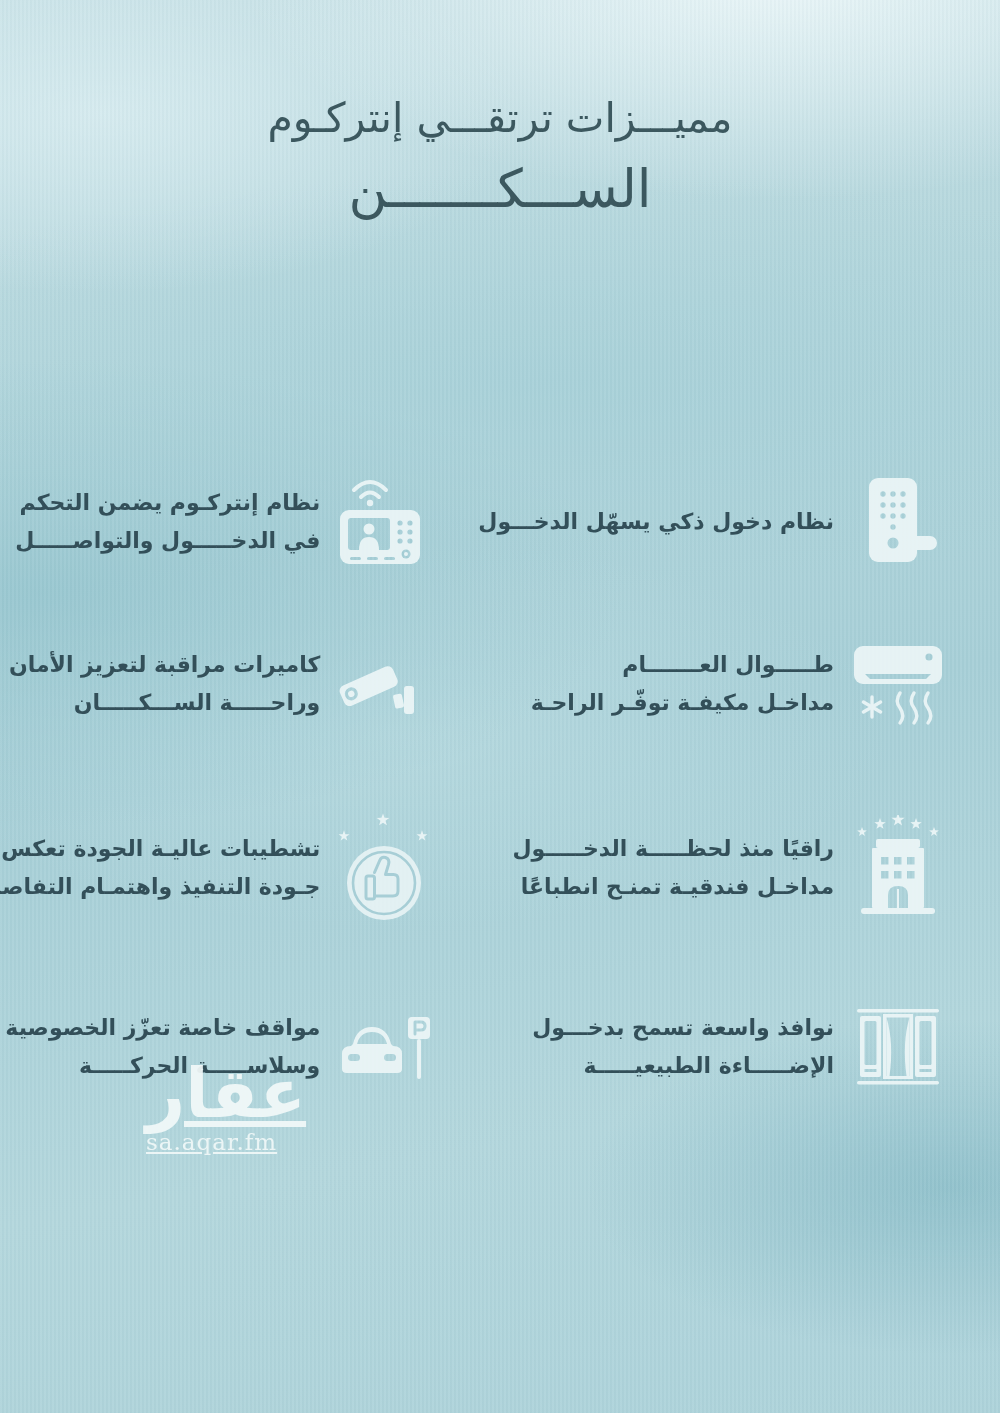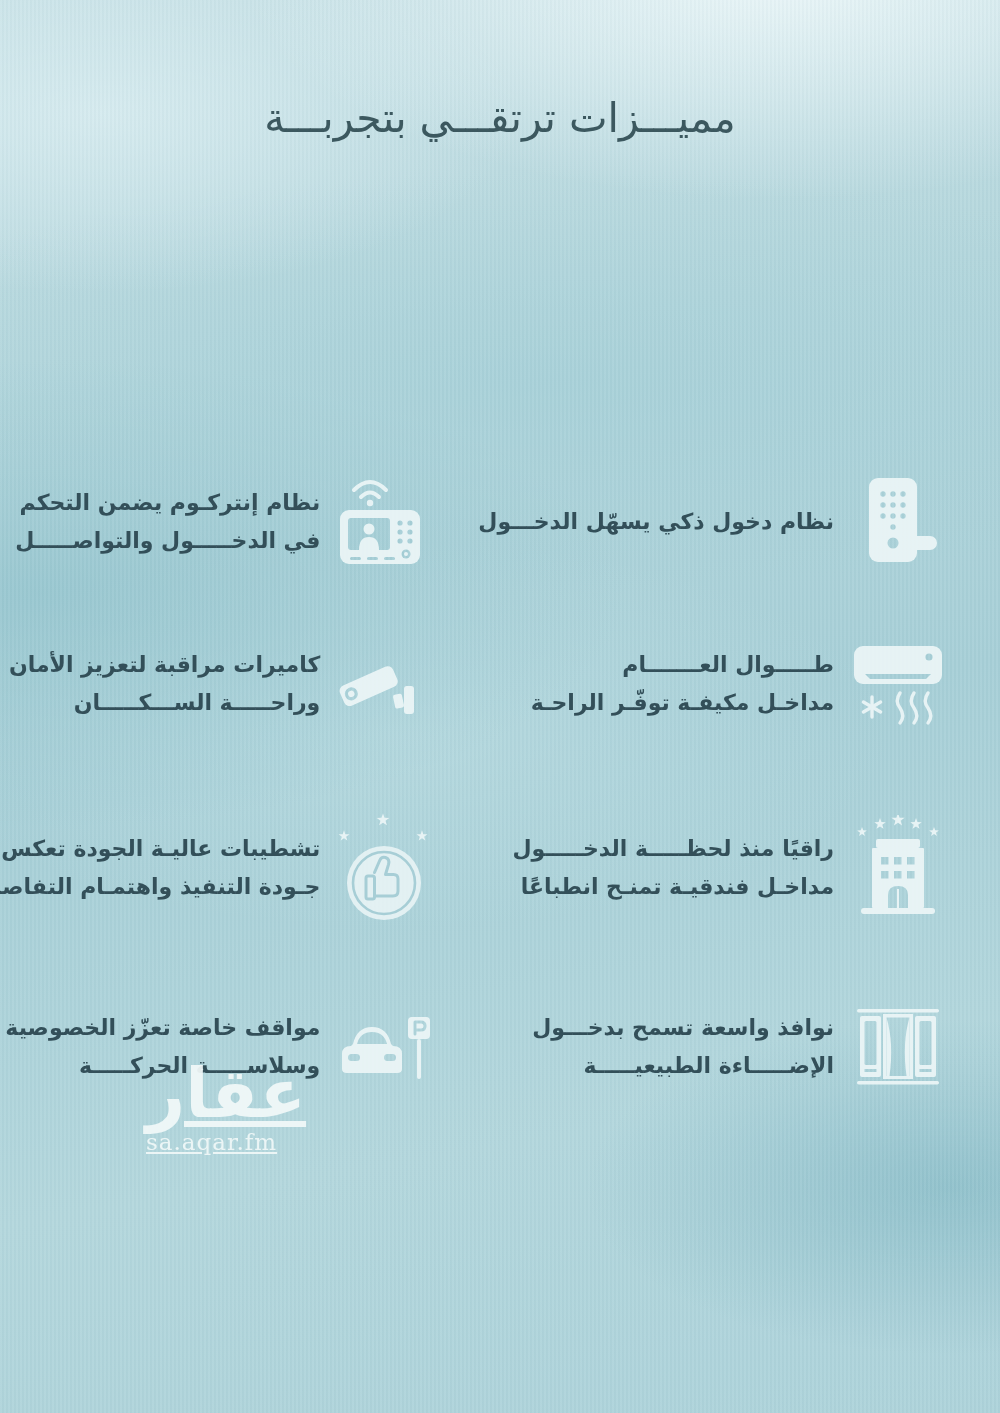--- a/index.html
+++ b/index.html
@@ -44,21 +44,22 @@
   .logo{position:absolute;left:146px;top:1058px;z-index:2;color:#f2f9f9;text-decoration:underline;}
   .logo .ar{font-size:68px;font-weight:bold;line-height:1.05;direction:rtl;opacity:.93;}
   .logo .en{font-family:"DejaVu Serif", serif;font-size:23px;margin-top:0;letter-spacing:1px;opacity:.9;}
 </style>
 </head>
 <body>
 
 <div class="page">
 
   <div class="title">
-    <div class="l1">مميـــزات ترتقـــي بتجربـــة</div>
+    <div class="l1">مميـــزات ترتقـــي إنتركـوم</div>
+    <div class="l2">الســـكـــــــن</div>
   </div>
 
   <div class="features">
 
     <div class="feature">
       <div class="icon-box">
         <svg width="82" height="94" viewBox="0 0 82 94">
           <defs>
               <mask id="m1">
             <rect width="82" height="94" fill="#000"></rect>

